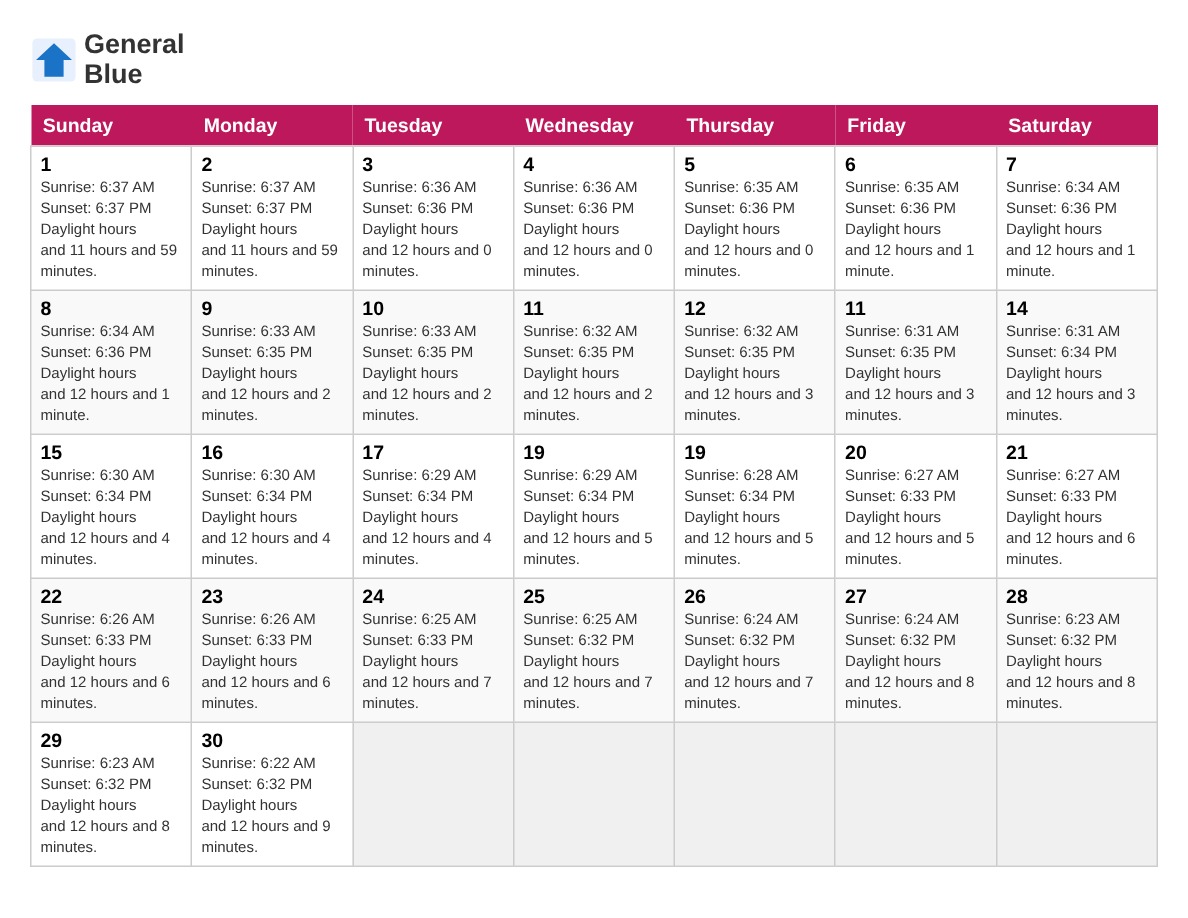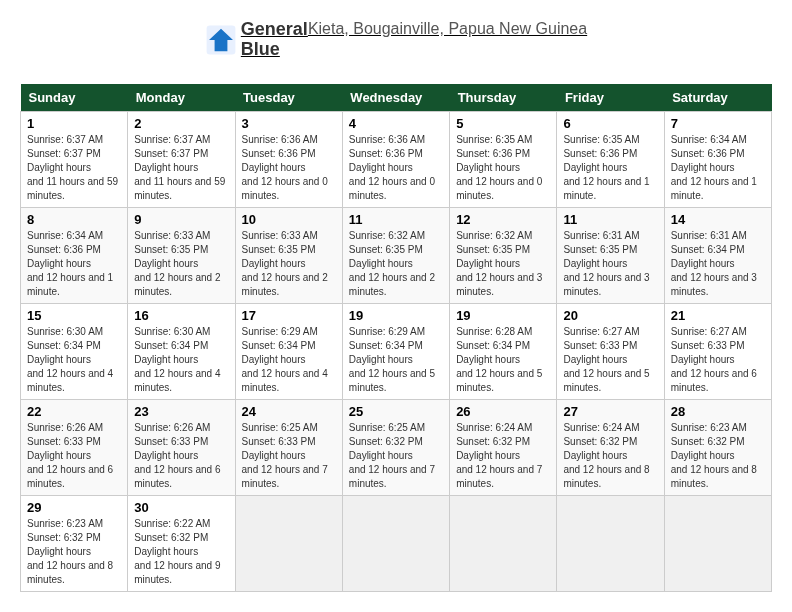--- a/index.html
+++ b/index.html
@@ -5,24 +5,23 @@
     * { box-sizing: border-box; margin: 0; padding: 0; }
     body {
       font-family: Arial, sans-serif;
       background: #fff;
       width: 792px;
       min-height: 612px;
       padding: 20px;
     }
     .header-area {
       display: flex;
-      justify-content: center;
+      justify-content: space-between;
       align-items: flex-start;
-      margin-bottom: 24px;
-      text-decoration: underline;
+      margin-bottom: 10px;
     }
     .logo {
       display: flex;
       align-items: center;
       gap: 4px;
     }
     .logo-text {
       font-size: 18px;
       font-weight: bold;
       color: #333;
@@ -46,21 +45,21 @@
     .location-title {
       font-size: 16px;
       color: #555;
     }
     .calendar-table {
       width: 100%;
       border-collapse: collapse;
       font-size: 11px;
     }
     .calendar-table th {
-      background-color: #14532d;
+      background-color: #be185d;
       color: #fff;
       text-align: left;
       padding: 6px 8px;
       font-size: 13px;
       font-weight: bold;
     }
     .calendar-table td {
       border: 1px solid #ccc;
       vertical-align: top;
       padding: 4px 6px;
@@ -97,21 +96,20 @@
     <svg class="logo-icon" viewBox="0 0 40 40">
       <rect x="2" y="2" width="36" height="36" rx="4" fill="#e8f0fe"></rect>
       <polygon points="20,6 35,20 28,20 28,34 12,34 12,20 5,20" fill="#1a73c7"></polygon>
     </svg>
     <div class="logo-text">
       <span>General</span>
       <span>Blue</span>
     </div>
   </div>
   <div class="title-area">
-    <div class="location-title">Kieta, Bougainville, Papua New Guinea</div>
   </div>
 </div>
 
 <table class="calendar-table">
   <thead>
     <tr id="weekday-header">
     <th>Sunday</th>
         <th>Monday</th>
         <th>Tuesday</th>
         <th>Wednesday</th>

